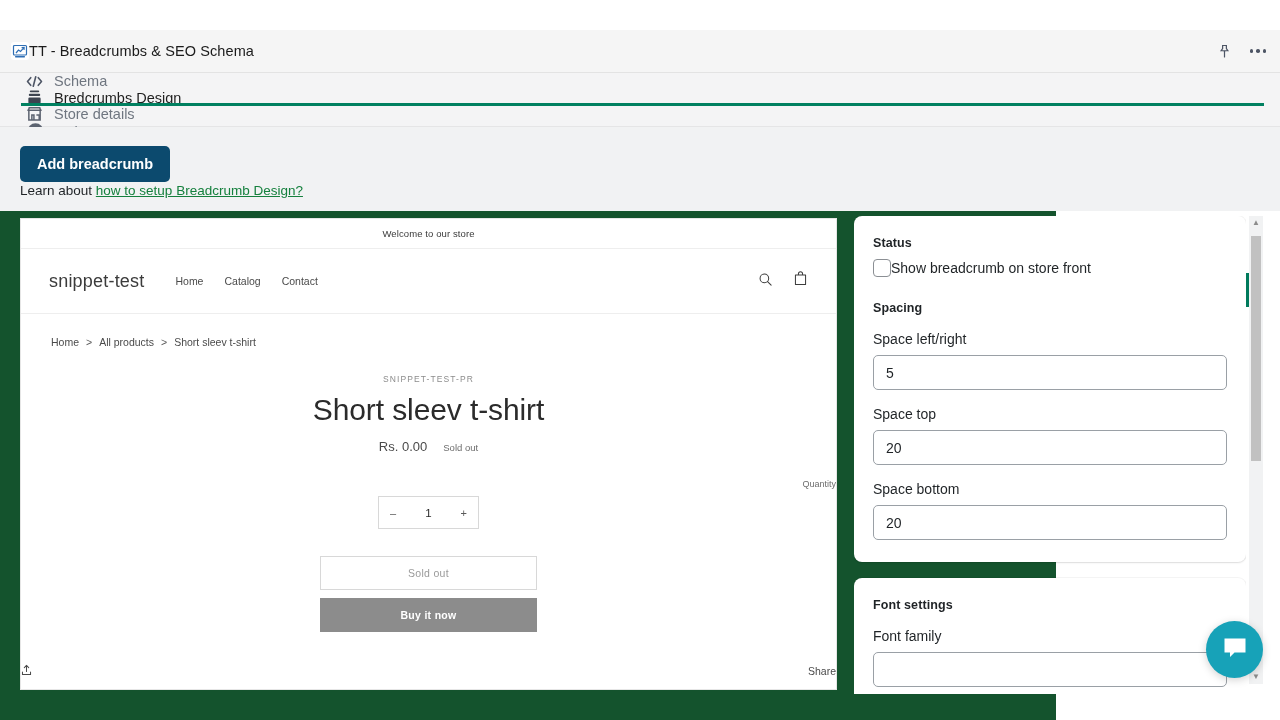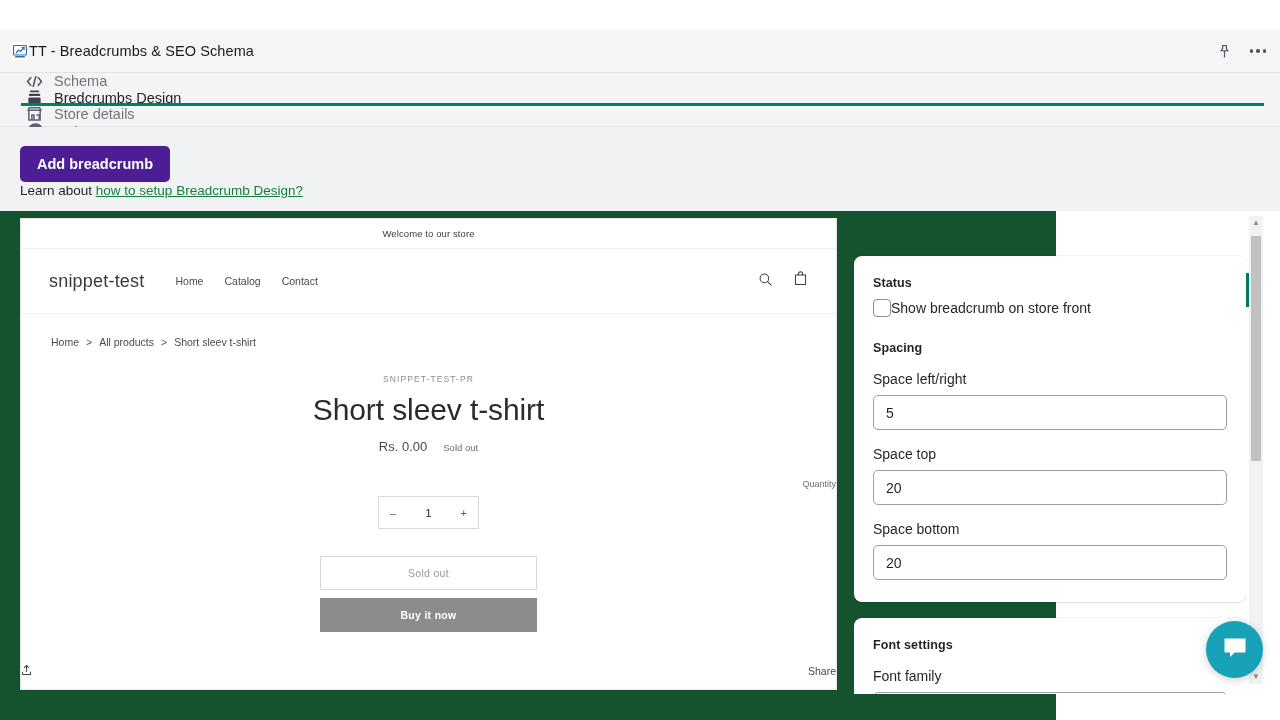--- a/index.html
+++ b/index.html
@@ -68,21 +68,21 @@
   }
 
   
   .actionbar {
     position: absolute; left: 0; top: 127px;
     width: 1280px; height: 84px;
     background: #f1f2f3;
   }
   .btn-add {
     position: absolute; left: 20px; top: 19px;
-    background: #4c1d95; color: #ffffff;
+    background: #0c4a6e; color: #ffffff;
     border: none; border-radius: 5px;
     padding: 10px 17px;
     font-size: 14.5px; font-weight: 700;
     font-family: "Liberation Sans", sans-serif;
     cursor: pointer;
   }
   .learn-line {
     position: absolute; left: 20px; top: 183px;
     font-size: 13.5px; color: #1f2326;
   }
@@ -183,21 +183,20 @@
   .settings {
     position: absolute; left: 854px; top: 5px;
     width: 392px; height: 478px;
     overflow: hidden;
   }
   .card {
     background: #ffffff; border-radius: 8px;
     box-shadow: 0 0 0 1px rgba(0,0,0,.04), 0 1px 2px rgba(0,0,0,.10);
     padding: 20px 19px 22px 19px;
     width: 392px;
-    margin-top: 40px;
   }
   .card + .card { margin-top: 16px; }
   .sec-title {
     font-size: 12.5px; font-weight: 700; color: #1f2326; letter-spacing: .1px;
   }
   .chk-row { display: flex; align-items: center; gap: 0; margin-top: 9px; }
   .chk {
     width: 18px; height: 18px; border: 1.5px solid #8b8f94;
     border-radius: 4px; background: #ffffff; cursor: pointer; flex: none;
   }

